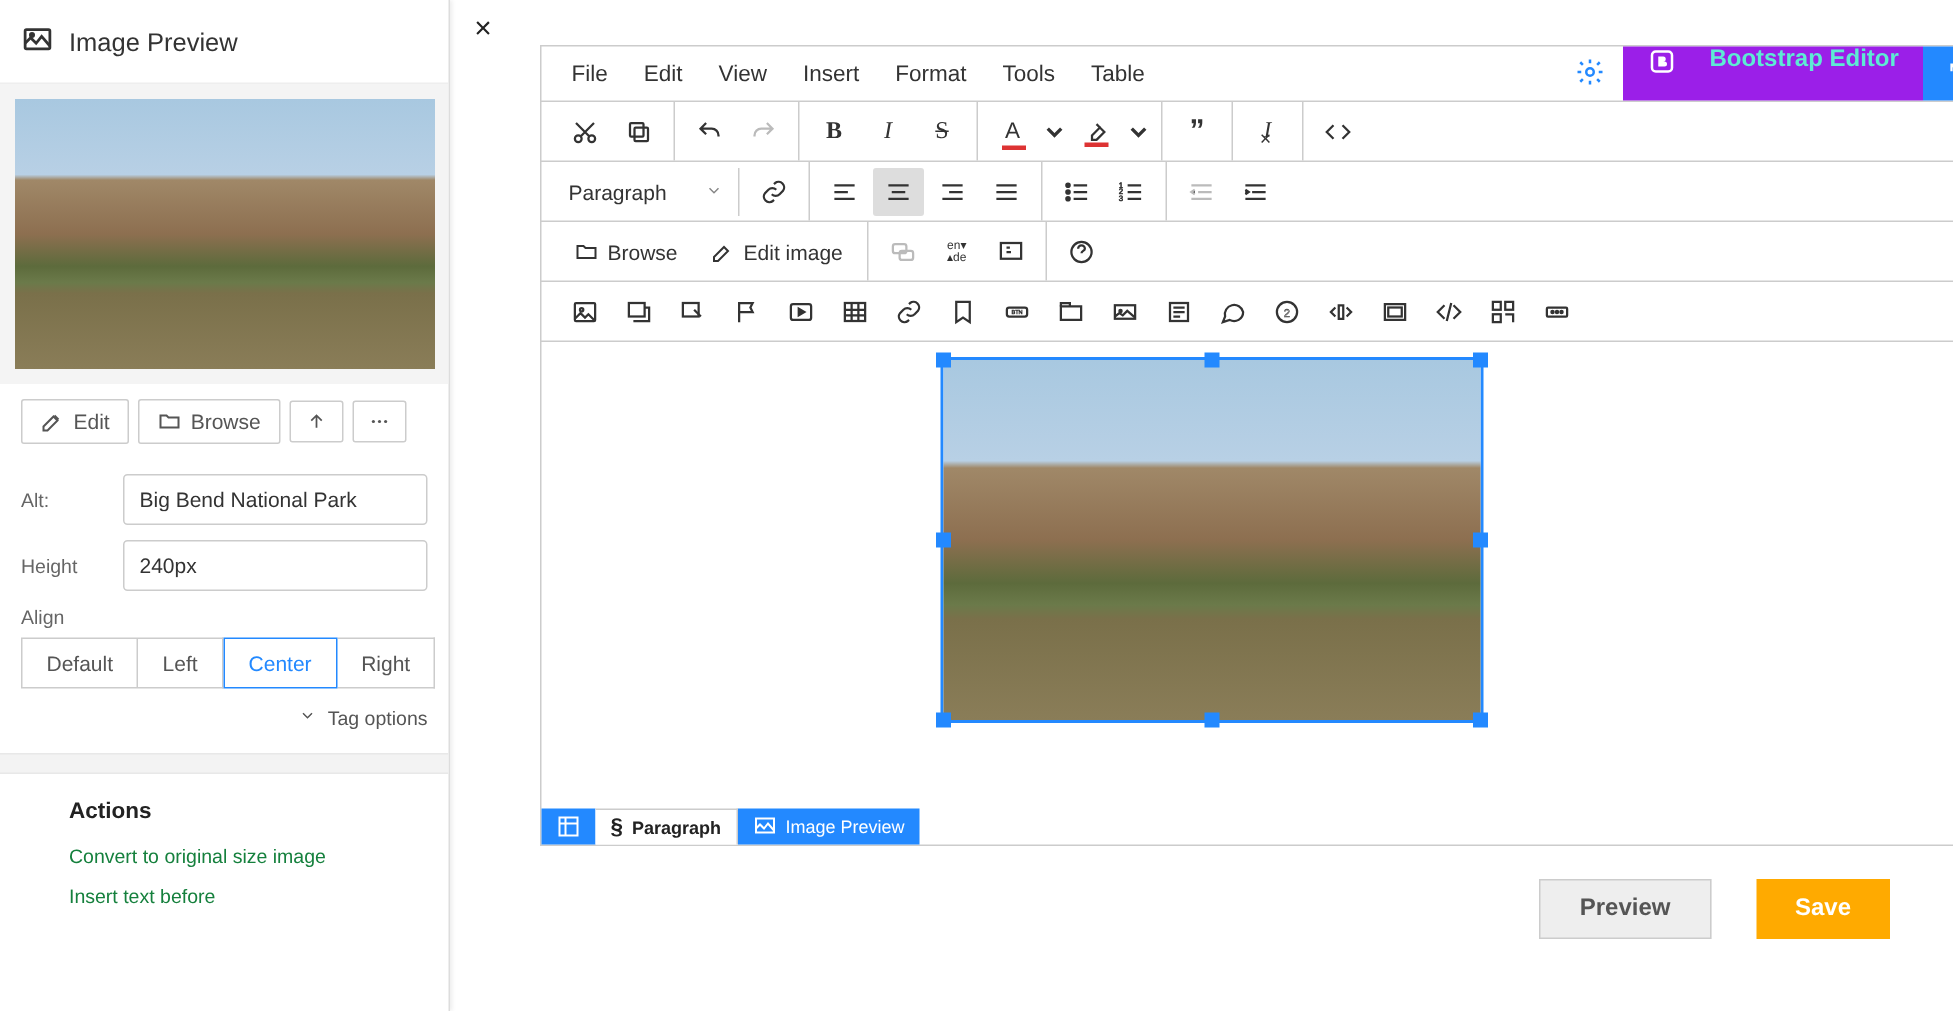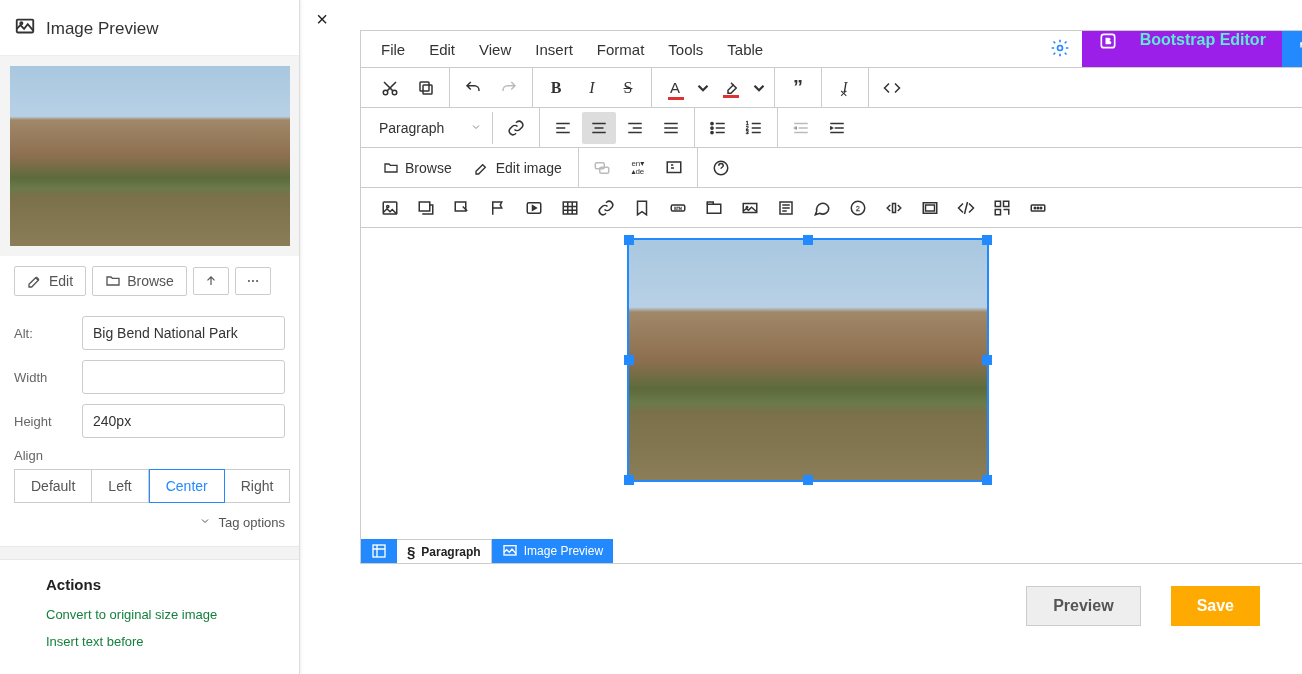--- a/index.html
+++ b/index.html
@@ -130,24 +130,20 @@
         </svg>
     </button>
   </div>
 
   <div class="form-area">
     <div class="form-row">
       <label>Alt:</label>
       <input type="text" value="Big Bend National Park" style="">
     </div>
     <div class="form-row">
-      <label>Width</label>
-      <input type="text" value="" style="">
-    </div>
-    <div class="form-row">
       <label>Height</label>
       <input type="text" value="240px" style="">
     </div>
     <label class="align-label">Align</label>
     <div class="align-group">
       <div class="opt">Default</div>
       <div class="opt">Left</div>
       <div class="opt active">Center</div>
       <div class="opt">Right</div>
     </div>

